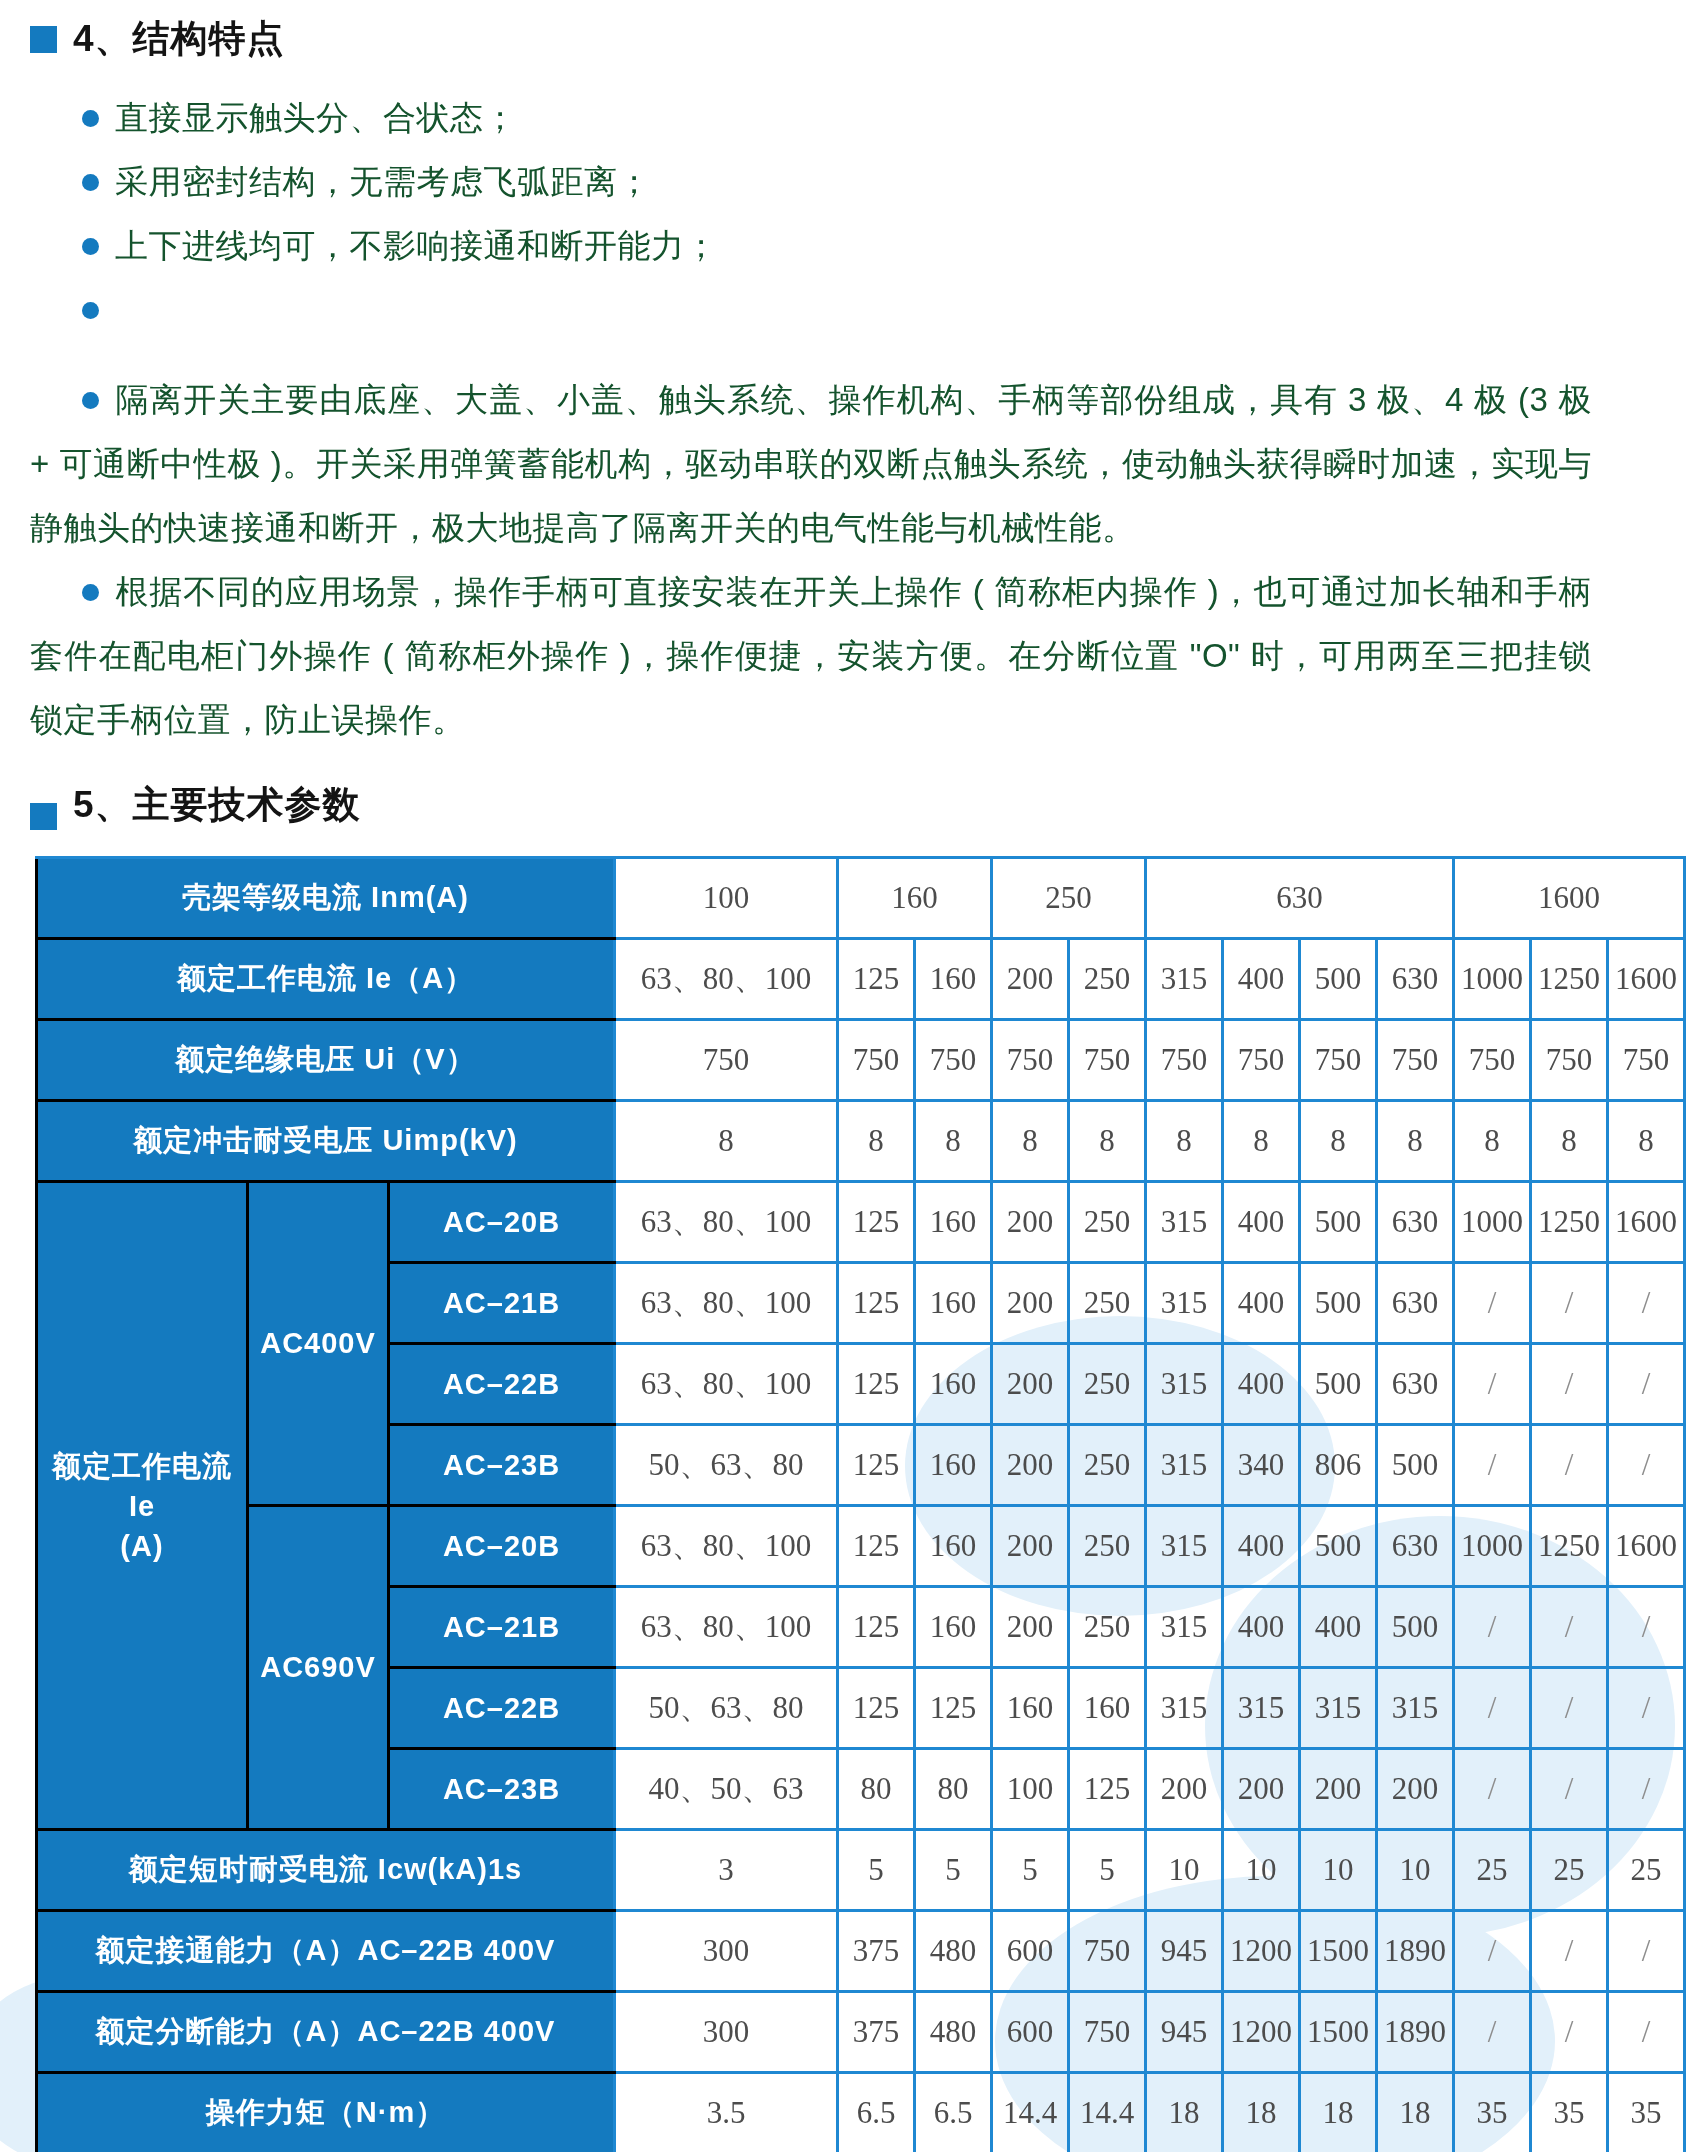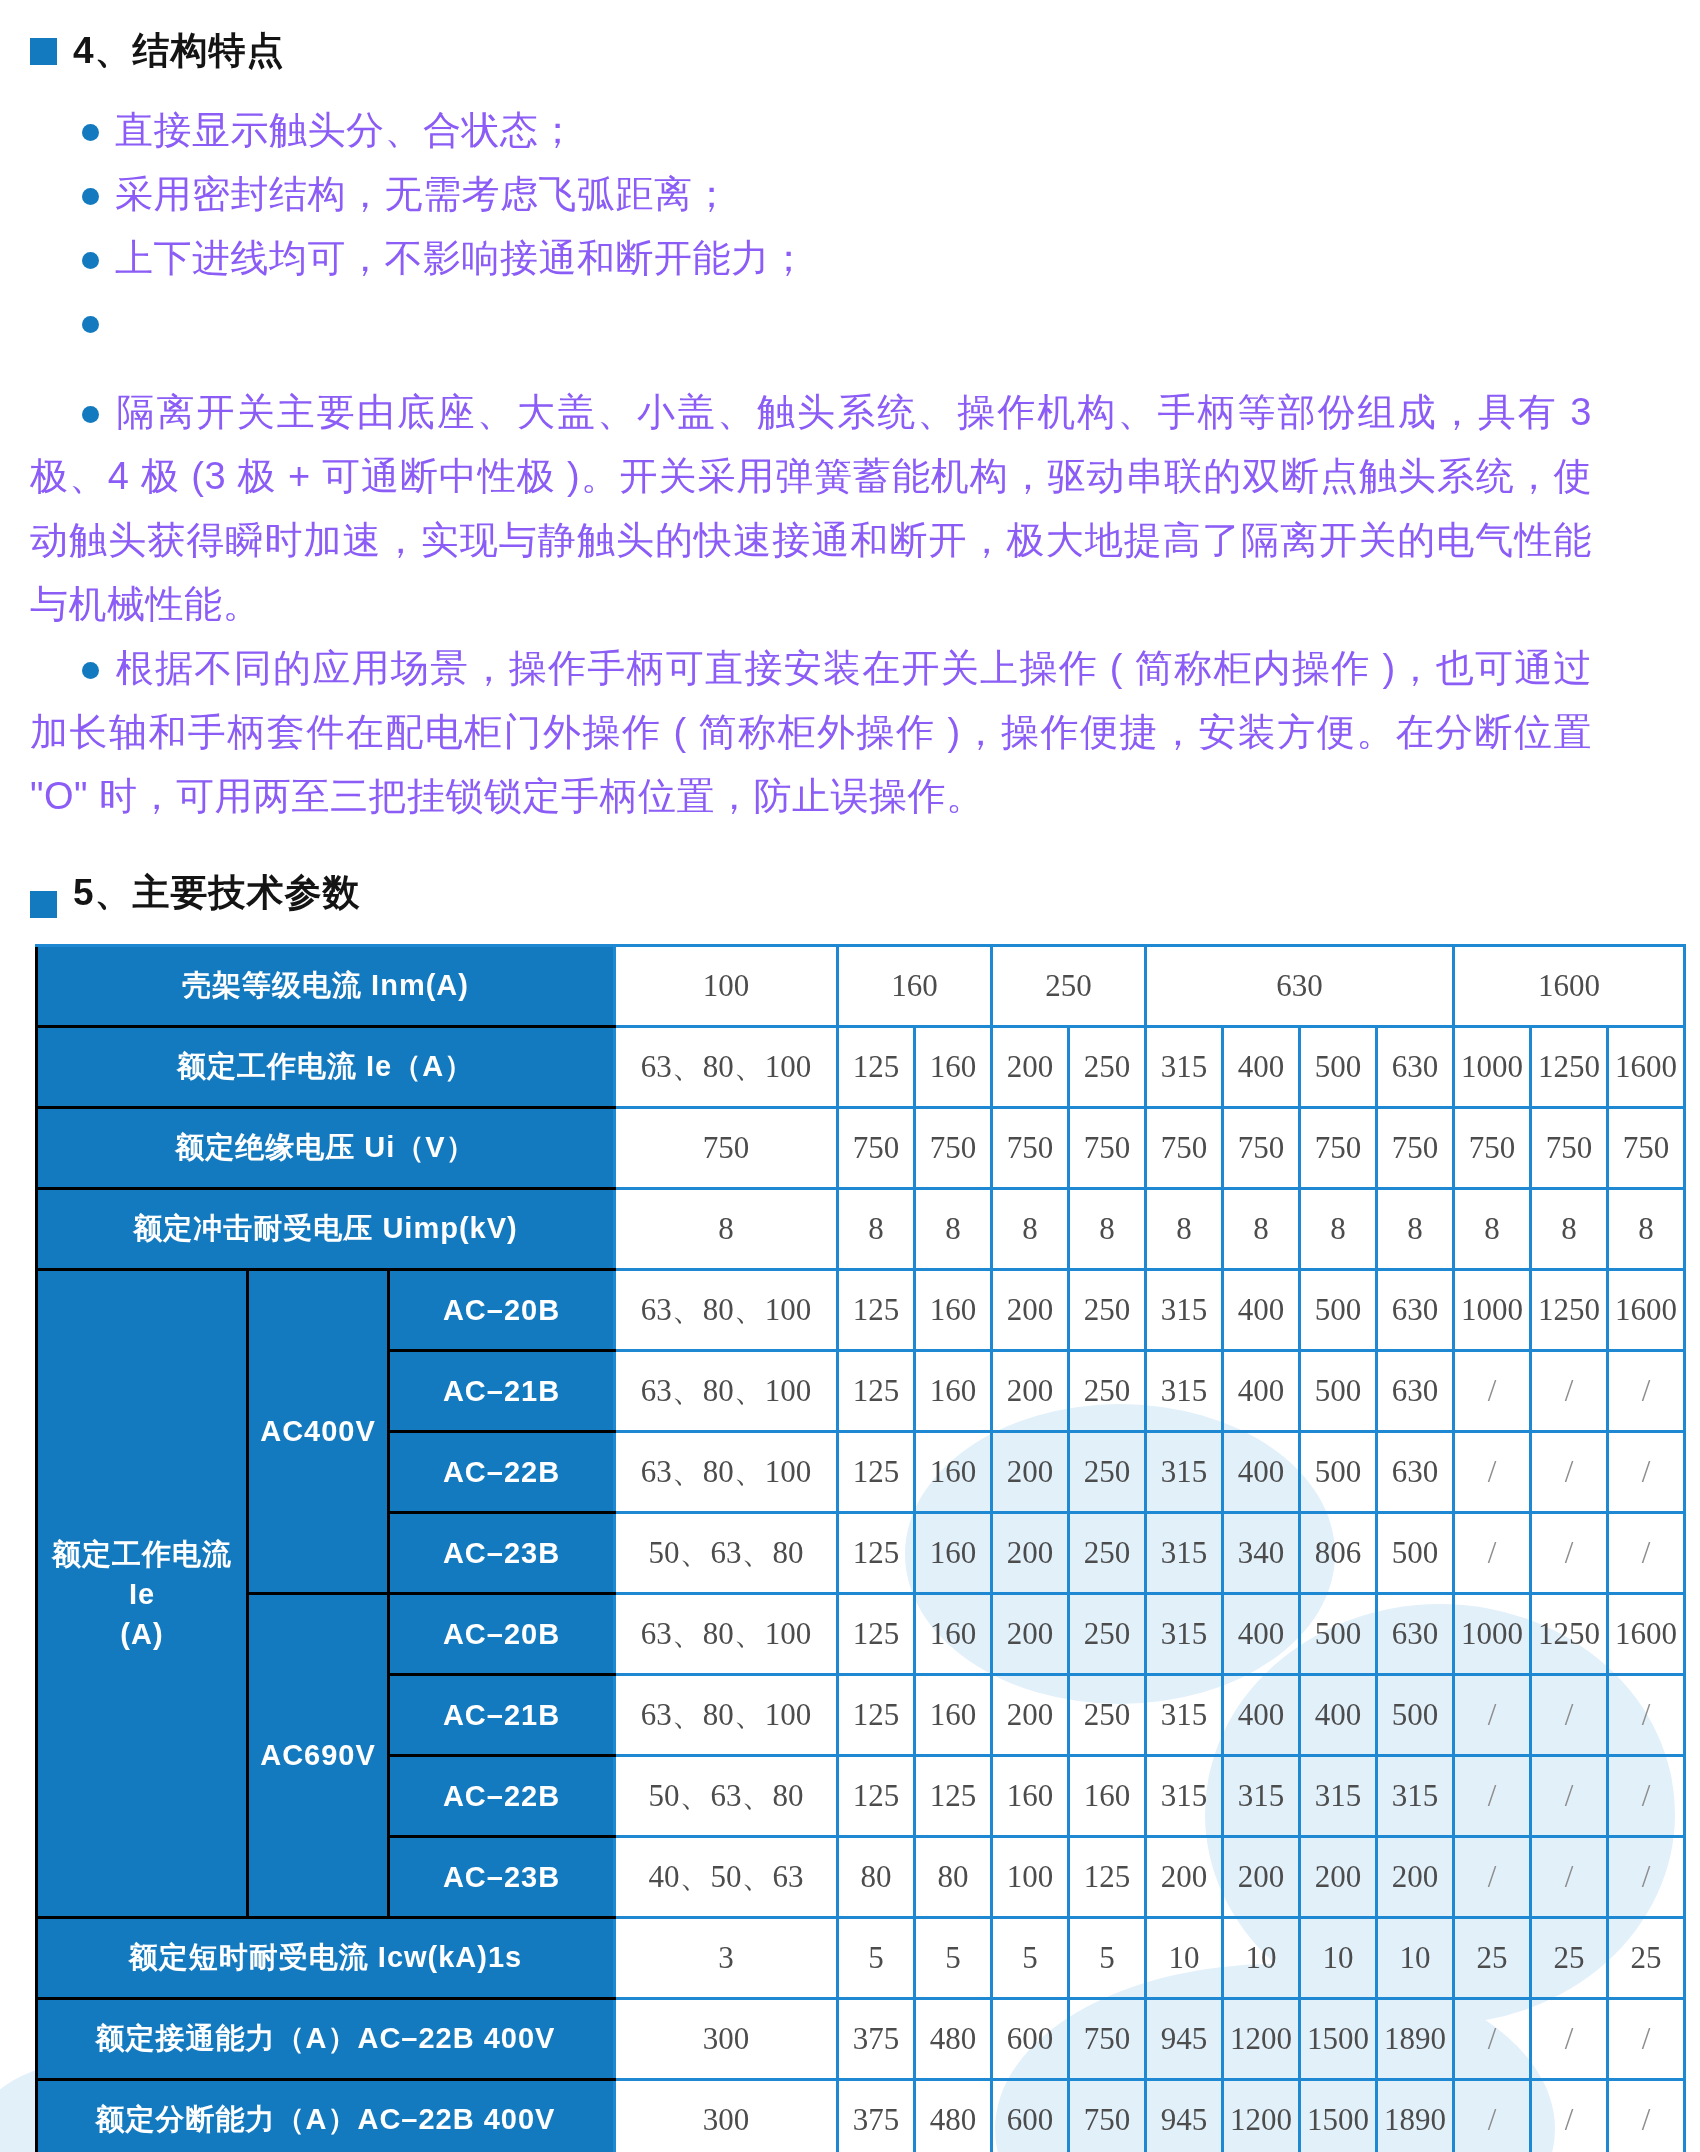--- a/index.html
+++ b/index.html
@@ -6,30 +6,30 @@
   body{
     width:1700px;height:2152px;overflow:hidden;background:#ffffff;
     font-family:"Liberation Sans","DejaVu Sans",sans-serif;
     -webkit-font-smoothing:antialiased;
   }
   .page{position:relative;width:1700px;height:2152px;background:#fff;}
 
   
   .sec-title{
     display:flex;align-items:center;gap:16px;
-    margin:0 0 10px 30px;padding-top:26px;
+    margin:0 0 10px 30px;padding-top:14px;
     font-size:37px;font-weight:bold;color:#141414;letter-spacing:1px;
   }
   .sq{width:27px;height:27px;background:var(--accent,#147abf);flex:0 0 auto;}
 
   
   .text-col{width:1562px;margin-left:30px;margin-top:22px;}
   .bullet{
     margin:0;text-indent:52px;text-align:justify;
-    font-size:38px;line-height:64px;color:#8b5cf6;letter-spacing:0.5px;
+    font-size:33px;line-height:64px;color:#14532d;letter-spacing:0.5px;
   }
   .bullet.first-para{margin-top:26px;}
   .dot{
     display:inline-block;width:17px;height:17px;border-radius:50%;
     background:var(--accent,#147abf);margin-right:16px;vertical-align:2px;
   }
 
   
   .table-wrap{position:relative;width:1650px;margin:26px 0 0 35px;}
   .wm{position:absolute;border-radius:50%;pointer-events:none;}

